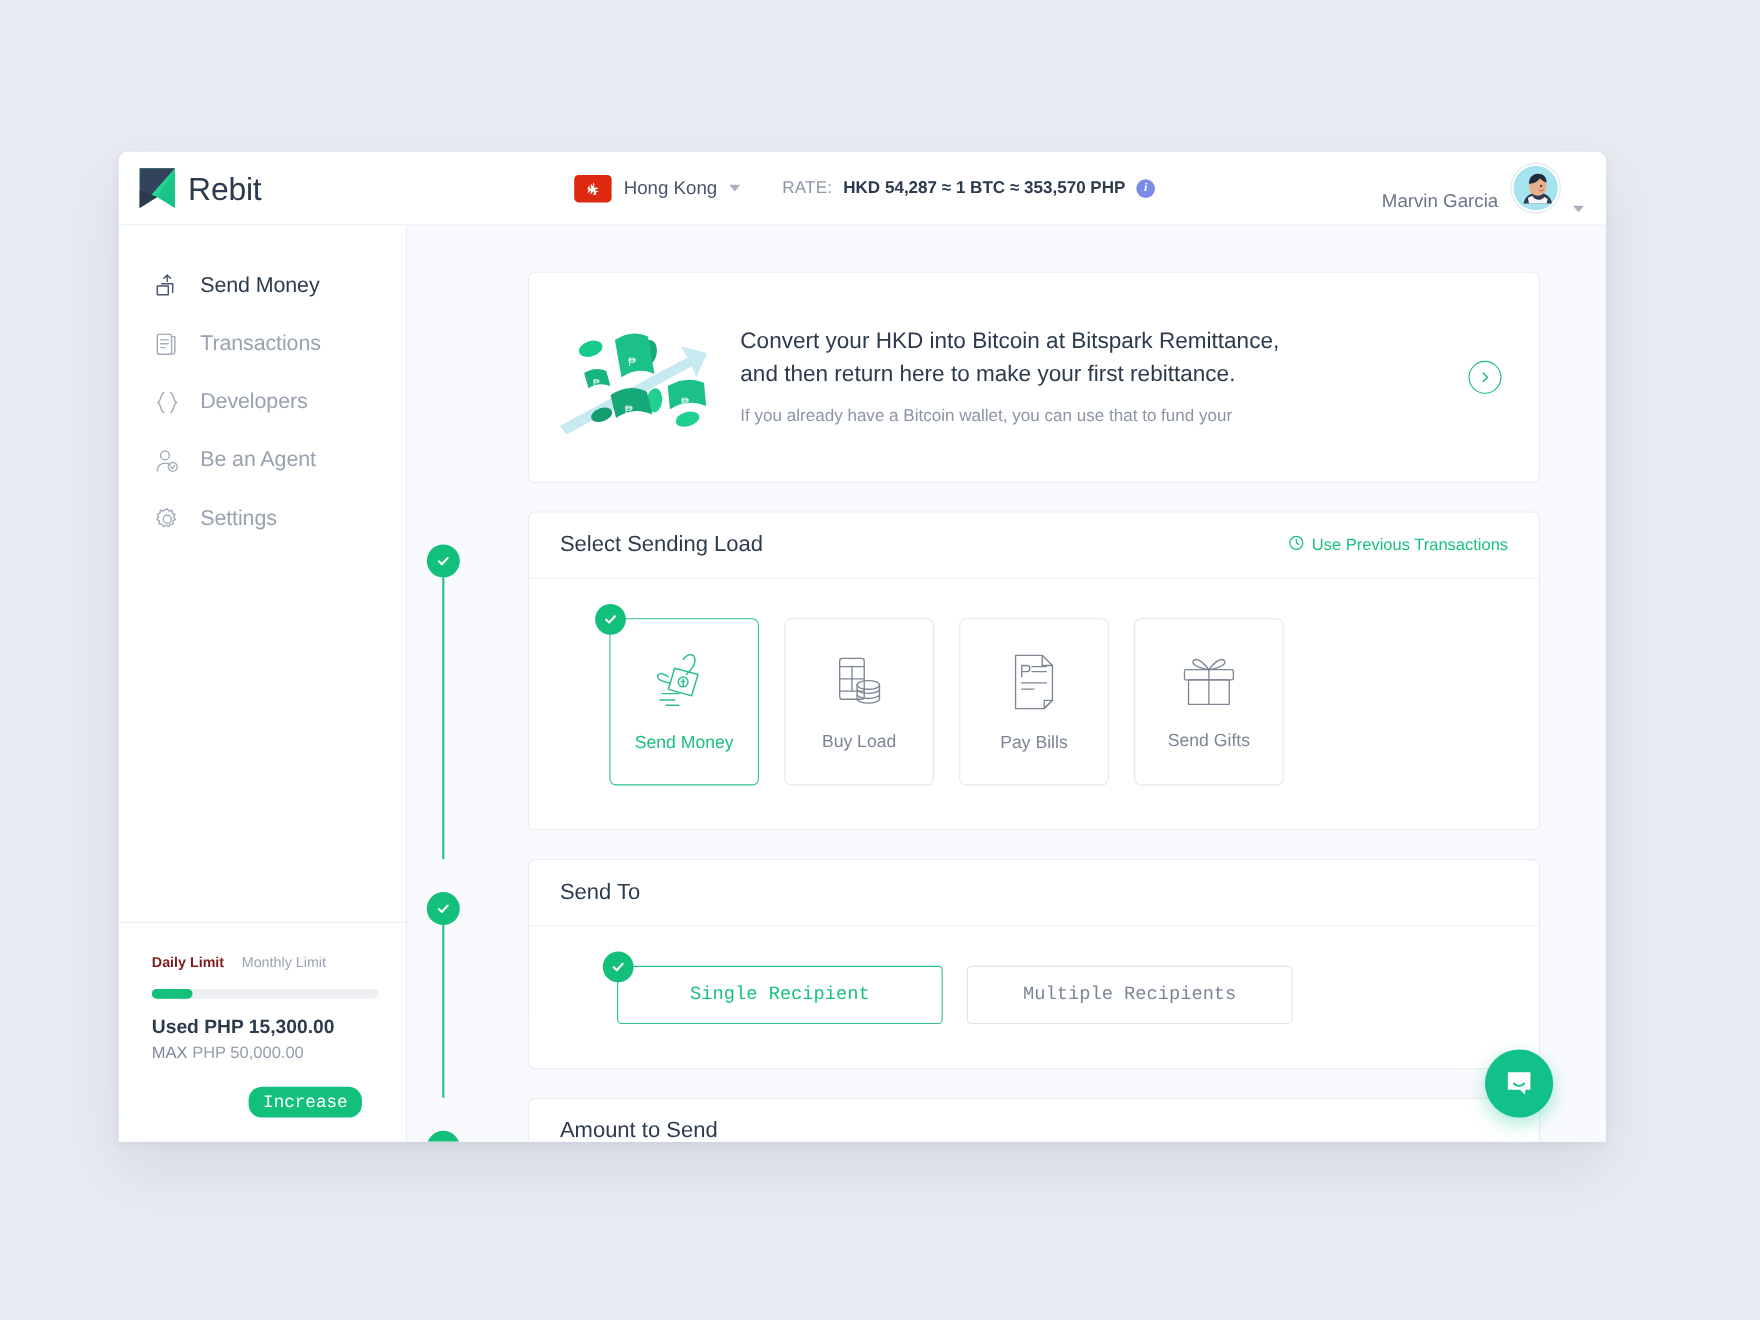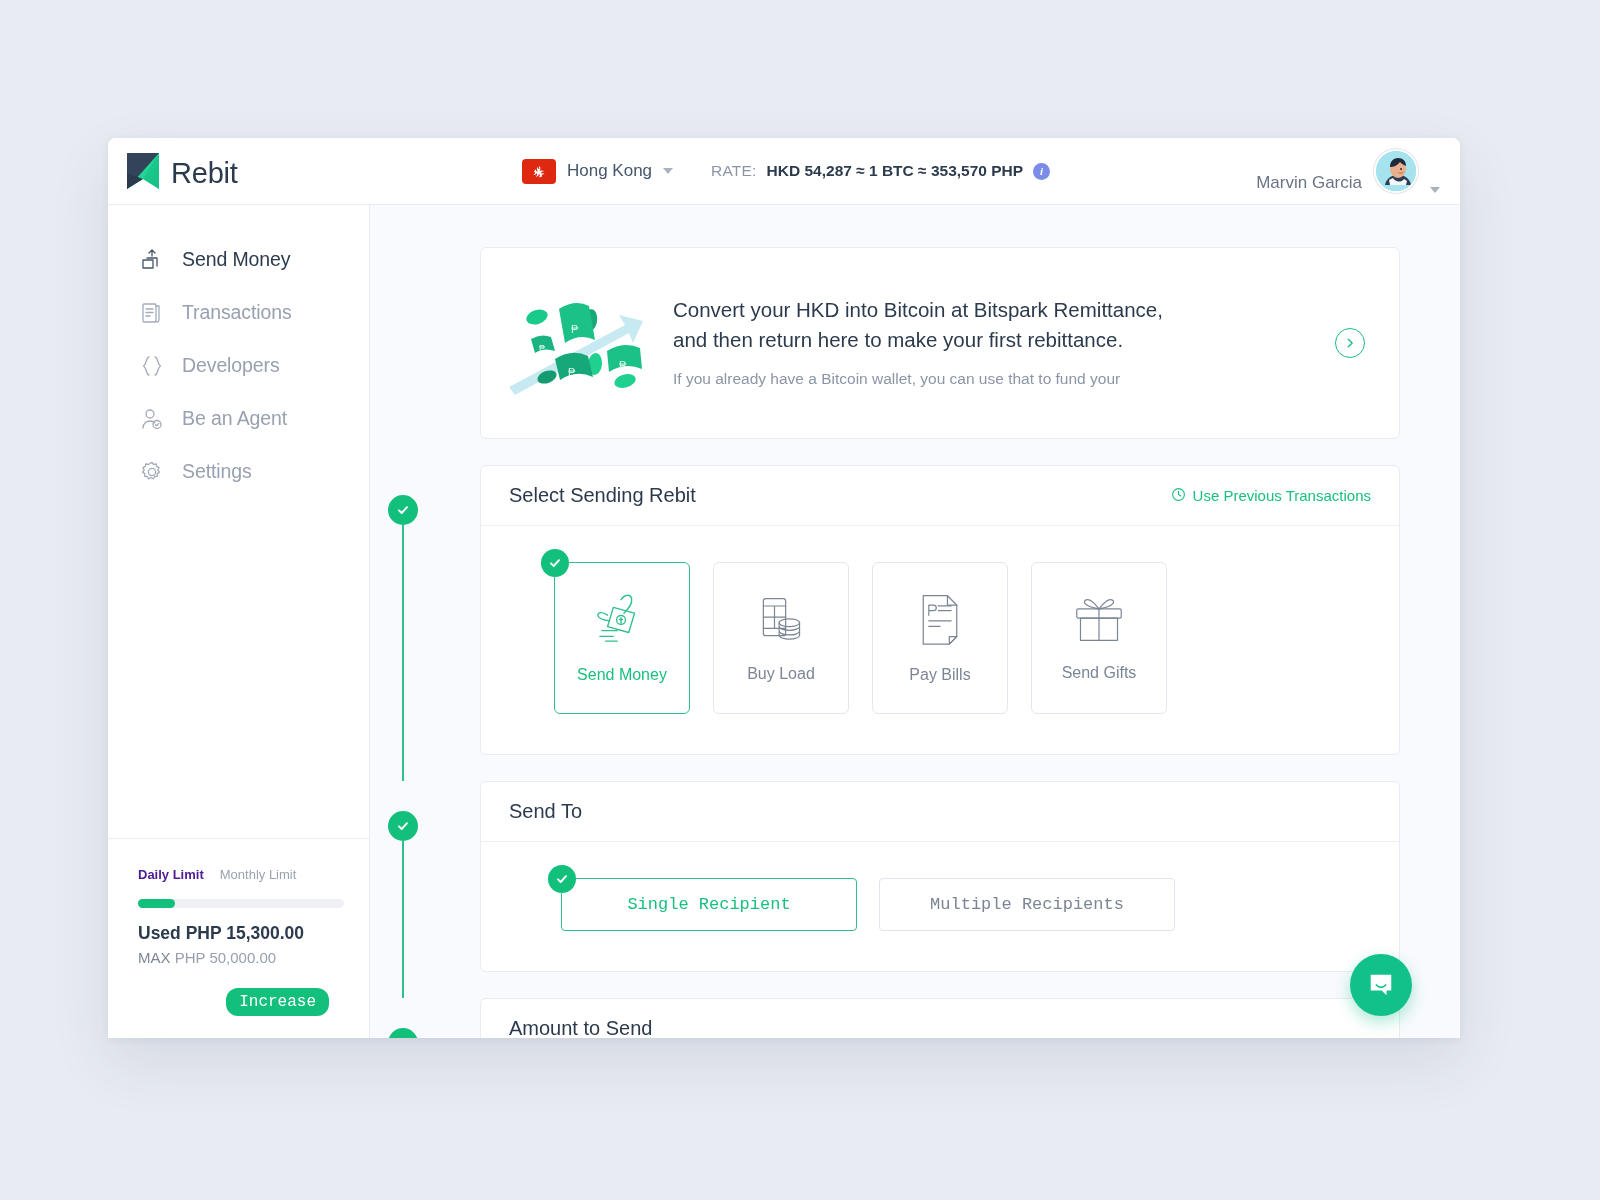--- a/index.html
+++ b/index.html
@@ -75,21 +75,21 @@
   .nav-icon { width: 28px; height: 28px; display: flex; align-items: center; justify-content: center; flex: 0 0 28px; }
   .nav-label { font-size: 19.5px; color: #98a1b0; letter-spacing: -.1px; }
   .nav-item.active .nav-label { color: #2c3a4d; }
 
   .limits {
     margin-top: auto; border-top: 1px solid #e9ecf2;
     padding: 28px 30px 20px 30px; position: relative; height: 200px;
   }
   .limit-tabs { display: flex; gap: 16px; align-items: baseline; }
   .limit-tab { font-size: 13px; color: #9aa3b2; cursor: pointer; }
-  .limit-tab.active { color: #4c1d95; font-weight: bold; }
+  .limit-tab.active { color: #7f1d1d; font-weight: bold; }
   .progress-track { margin-top: 17px; height: 9px; border-radius: 5px; background: #eef0f4; width: 206px; }
   .progress-fill { height: 9px; border-radius: 5px; background: #12c07b; }
   .used-line { margin-top: 15px; font-size: 17.5px; color: #2c3a4d; font-weight: bold; }
   .used-line .used-word { font-weight: bold; }
   .max-line { margin-top: 5px; font-size: 15px; color: #97a0af; }
   .max-line .max-word { color: #7d8797; }
   .increase-btn {
     position: absolute; right: 40px; bottom: 22px;
     background: #12c07b; color: #fff; font-size: 16px;
     border: none; border-radius: 12px; padding: 5px 13px; cursor: pointer;
@@ -375,21 +375,21 @@
           <div class="step">
             <span class="step-bullet">
               <svg class="check-glyph" viewBox="0 0 14 14" fill="none" stroke="#fff" stroke-width="1.9" stroke-linecap="round" stroke-linejoin="round">
                   <path d="M3 7.3 L5.7 10 L11 4.2"></path>
                 </svg>
             </span>
             <span class="step-line"></span>
 
             <div class="card">
               <div class="card-head">
-                <span class="card-title">Select Sending Rebit</span>
+                <span class="card-title">Select Sending Load</span>
                 <span class="prev-link">
                   <span>
                     <svg viewBox="0 0 16 16" width="15" height="15" fill="none" stroke="#19c07e" stroke-width="1.2" stroke-linecap="round">
                       <circle cx="8" cy="8" r="6.3"></circle>
                         <path d="M8 4.6 V8 L10.3 9.6"></path>
                     </svg>
                   </span>
                   <span>Use Previous Transactions</span>
                 </span>
               </div>

